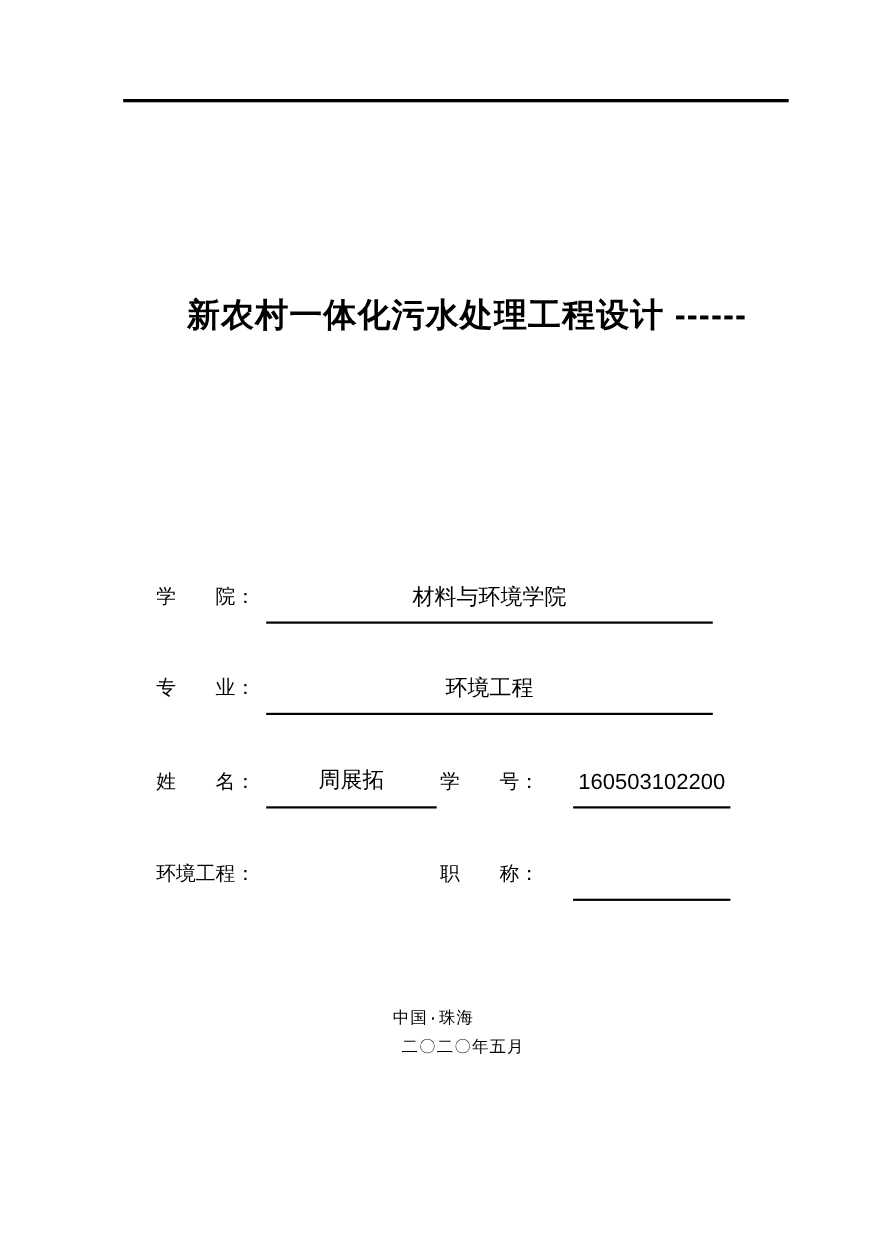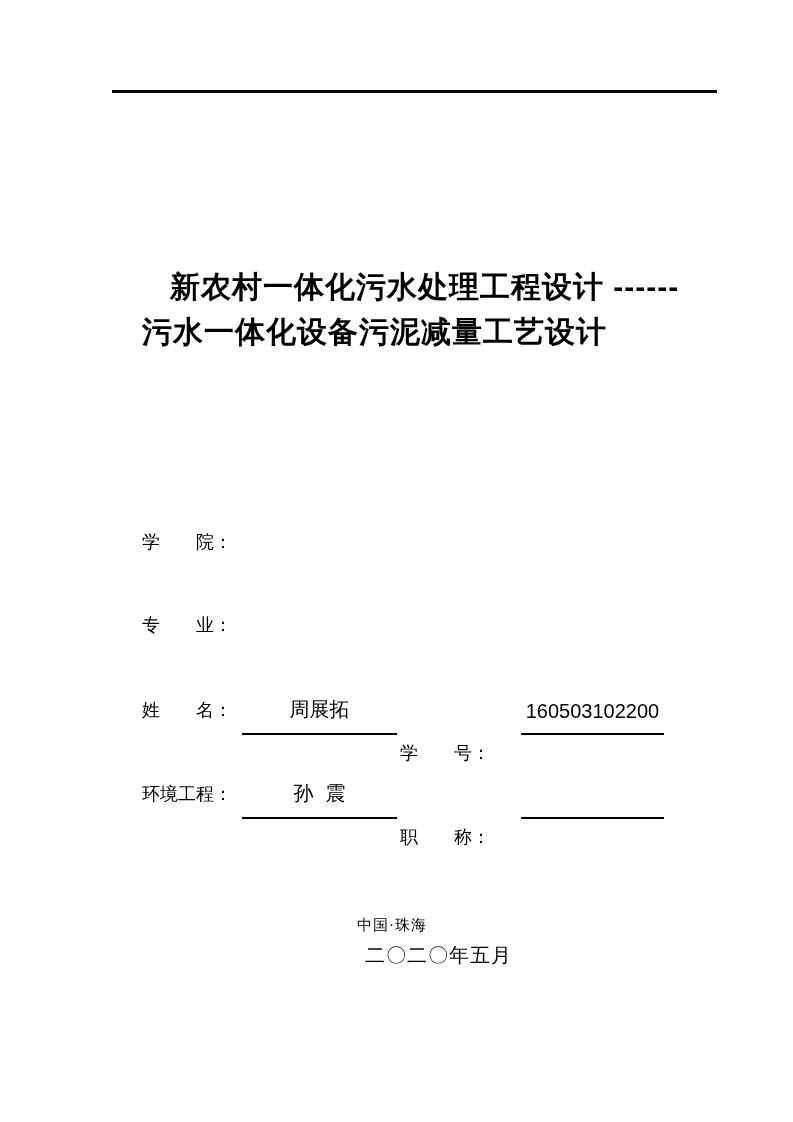--- a/index.html
+++ b/index.html
@@ -47,21 +47,21 @@
   .form-row.r4 { top: 780px; }
 
   .field-label {
     position: absolute;
     top: 0;
     font-size: 18px;
     line-height: 28px;
     white-space: pre;
   }
   .field-label.pos1 { left: 142px; }
-  .field-label.pos2 { left: 400px; margin-top: 43px; }
+  .field-label.pos2 { left: 400px; }
 
   .underline {
     position: absolute;
     top: 0;
     height: 37px;
     border-bottom: 2px solid #000000;
     box-sizing: content-box;
     display: flex;
     justify-content: center;
     align-items: flex-start;
@@ -76,67 +76,69 @@
     padding-top: 1px;
     white-space: pre;
   }
 
   .footer-loc {
     position: absolute;
     left: 357px;
     top: 916px;
     font-size: 15px;
     letter-spacing: 1px;
-    font-family: Liberation Serif, serif;
+    font-family: Liberation Mono, monospace;
     white-space: pre;
   }
   .footer-date {
     position: absolute;
     left: 365px;
     top: 942px;
-    font-size: 20px;
+    font-size: 15px;
     letter-spacing: 1px;
     font-family: "Liberation Serif", serif;
     white-space: pre;
   }
 </style>
 </head>
 <body>
 
 <div class="page">
 
   <div class="top-rule"></div>
 
   <div class="title-line l1">新农村一体化污水处理工程设计 ------</div>
-  <div class="title-line l2">污水一体化设备污泥减量工艺设计</div>
 
   <div class="form-row r1">
     <span class="field-label pos1">学　　院：</span>
+    <span class="underline full">
+      <span class="field-value">材料与环境学院</span>
+    </span>
   </div>
 
   <div class="form-row r2">
     <span class="field-label pos1">专　　业：</span>
+    <span class="underline full">
+      <span class="field-value">环境工程</span>
+    </span>
   </div>
 
   <div class="form-row r3">
     <span class="field-label pos1">姓　　名：</span>
     <span class="underline a">
       <span class="field-value">周展拓</span>
     </span>
     <span class="field-label pos2">学　　号：</span>
     <span class="underline b">
       <span class="field-value">160503102200</span>
     </span>
   </div>
 
   <div class="form-row r4">
     <span class="field-label pos1">环境工程：</span>
-    <span class="underline a">
-      <span class="field-value">孙 震</span>
-    </span>
     <span class="field-label pos2">职　　称：</span>
     <span class="underline b">
       <span class="field-value"></span>
     </span>
   </div>
 
   <div class="footer-loc">中国·珠海</div>
   <div class="footer-date">二〇二〇年五月</div>
 
 </div>

